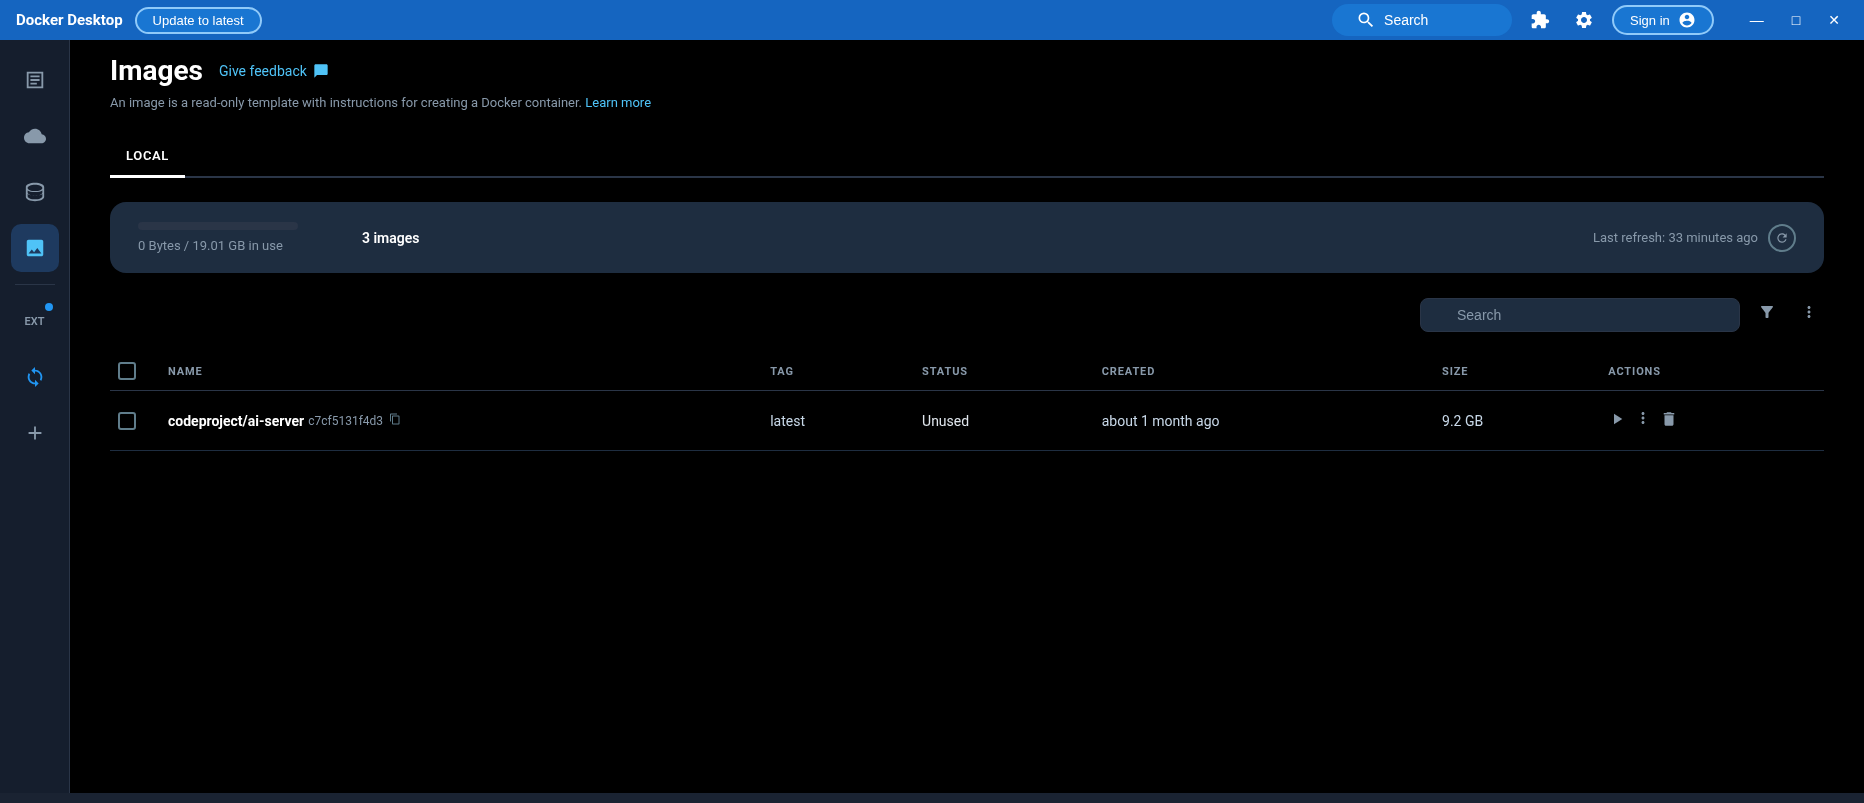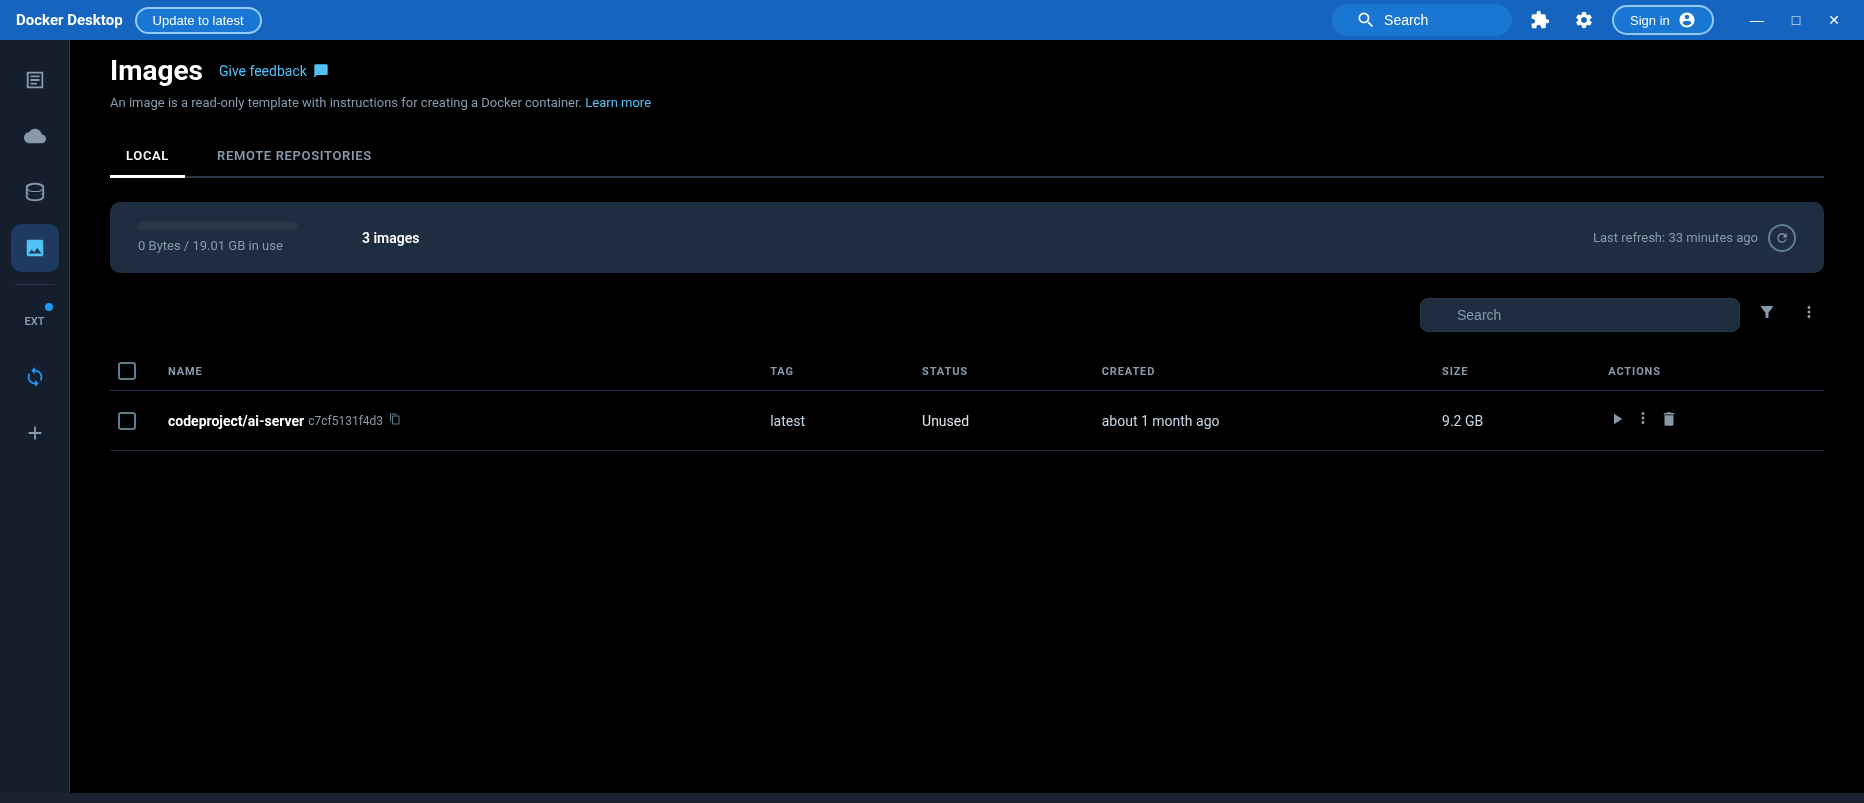--- a/index.html
+++ b/index.html
@@ -200,21 +200,21 @@
       margin-bottom: -2px;
     }
     .tab.active {
       color: #fff;
       border-bottom: 3px solid #fff;
     }
 
     
     .storage-card {
       background: #1e2d40;
-      border-radius: 10px;
+      border-radius: 16px;
       padding: 20px 28px;
       display: flex;
       align-items: center;
       gap: 24px;
       margin-bottom: 24px;
     }
     .storage-info {
       display: flex;
       flex-direction: column;
       gap: 8px;
@@ -492,23 +492,20 @@
       </a>
     </div>
     <p class="page-desc">
       <span>An image is a read-only template with instructions for creating a Docker container.</span>
       <a class="learn-more">Learn more</a>
     </p>
 
     <div class="tabs">
       <div class="tab active">
         <span>LOCAL</span>
-      </div>
-      <div class="tab">
-        <span>REMOTE REPOSITORIES</span>
       </div>
     </div>
 
     <div class="storage-card">
       <div class="storage-info">
         <div class="storage-bar-container">
           <div class="storage-bar-fill"></div>
         </div>
         <span class="storage-text">0 Bytes / 19.01 GB in use</span>
       </div>

